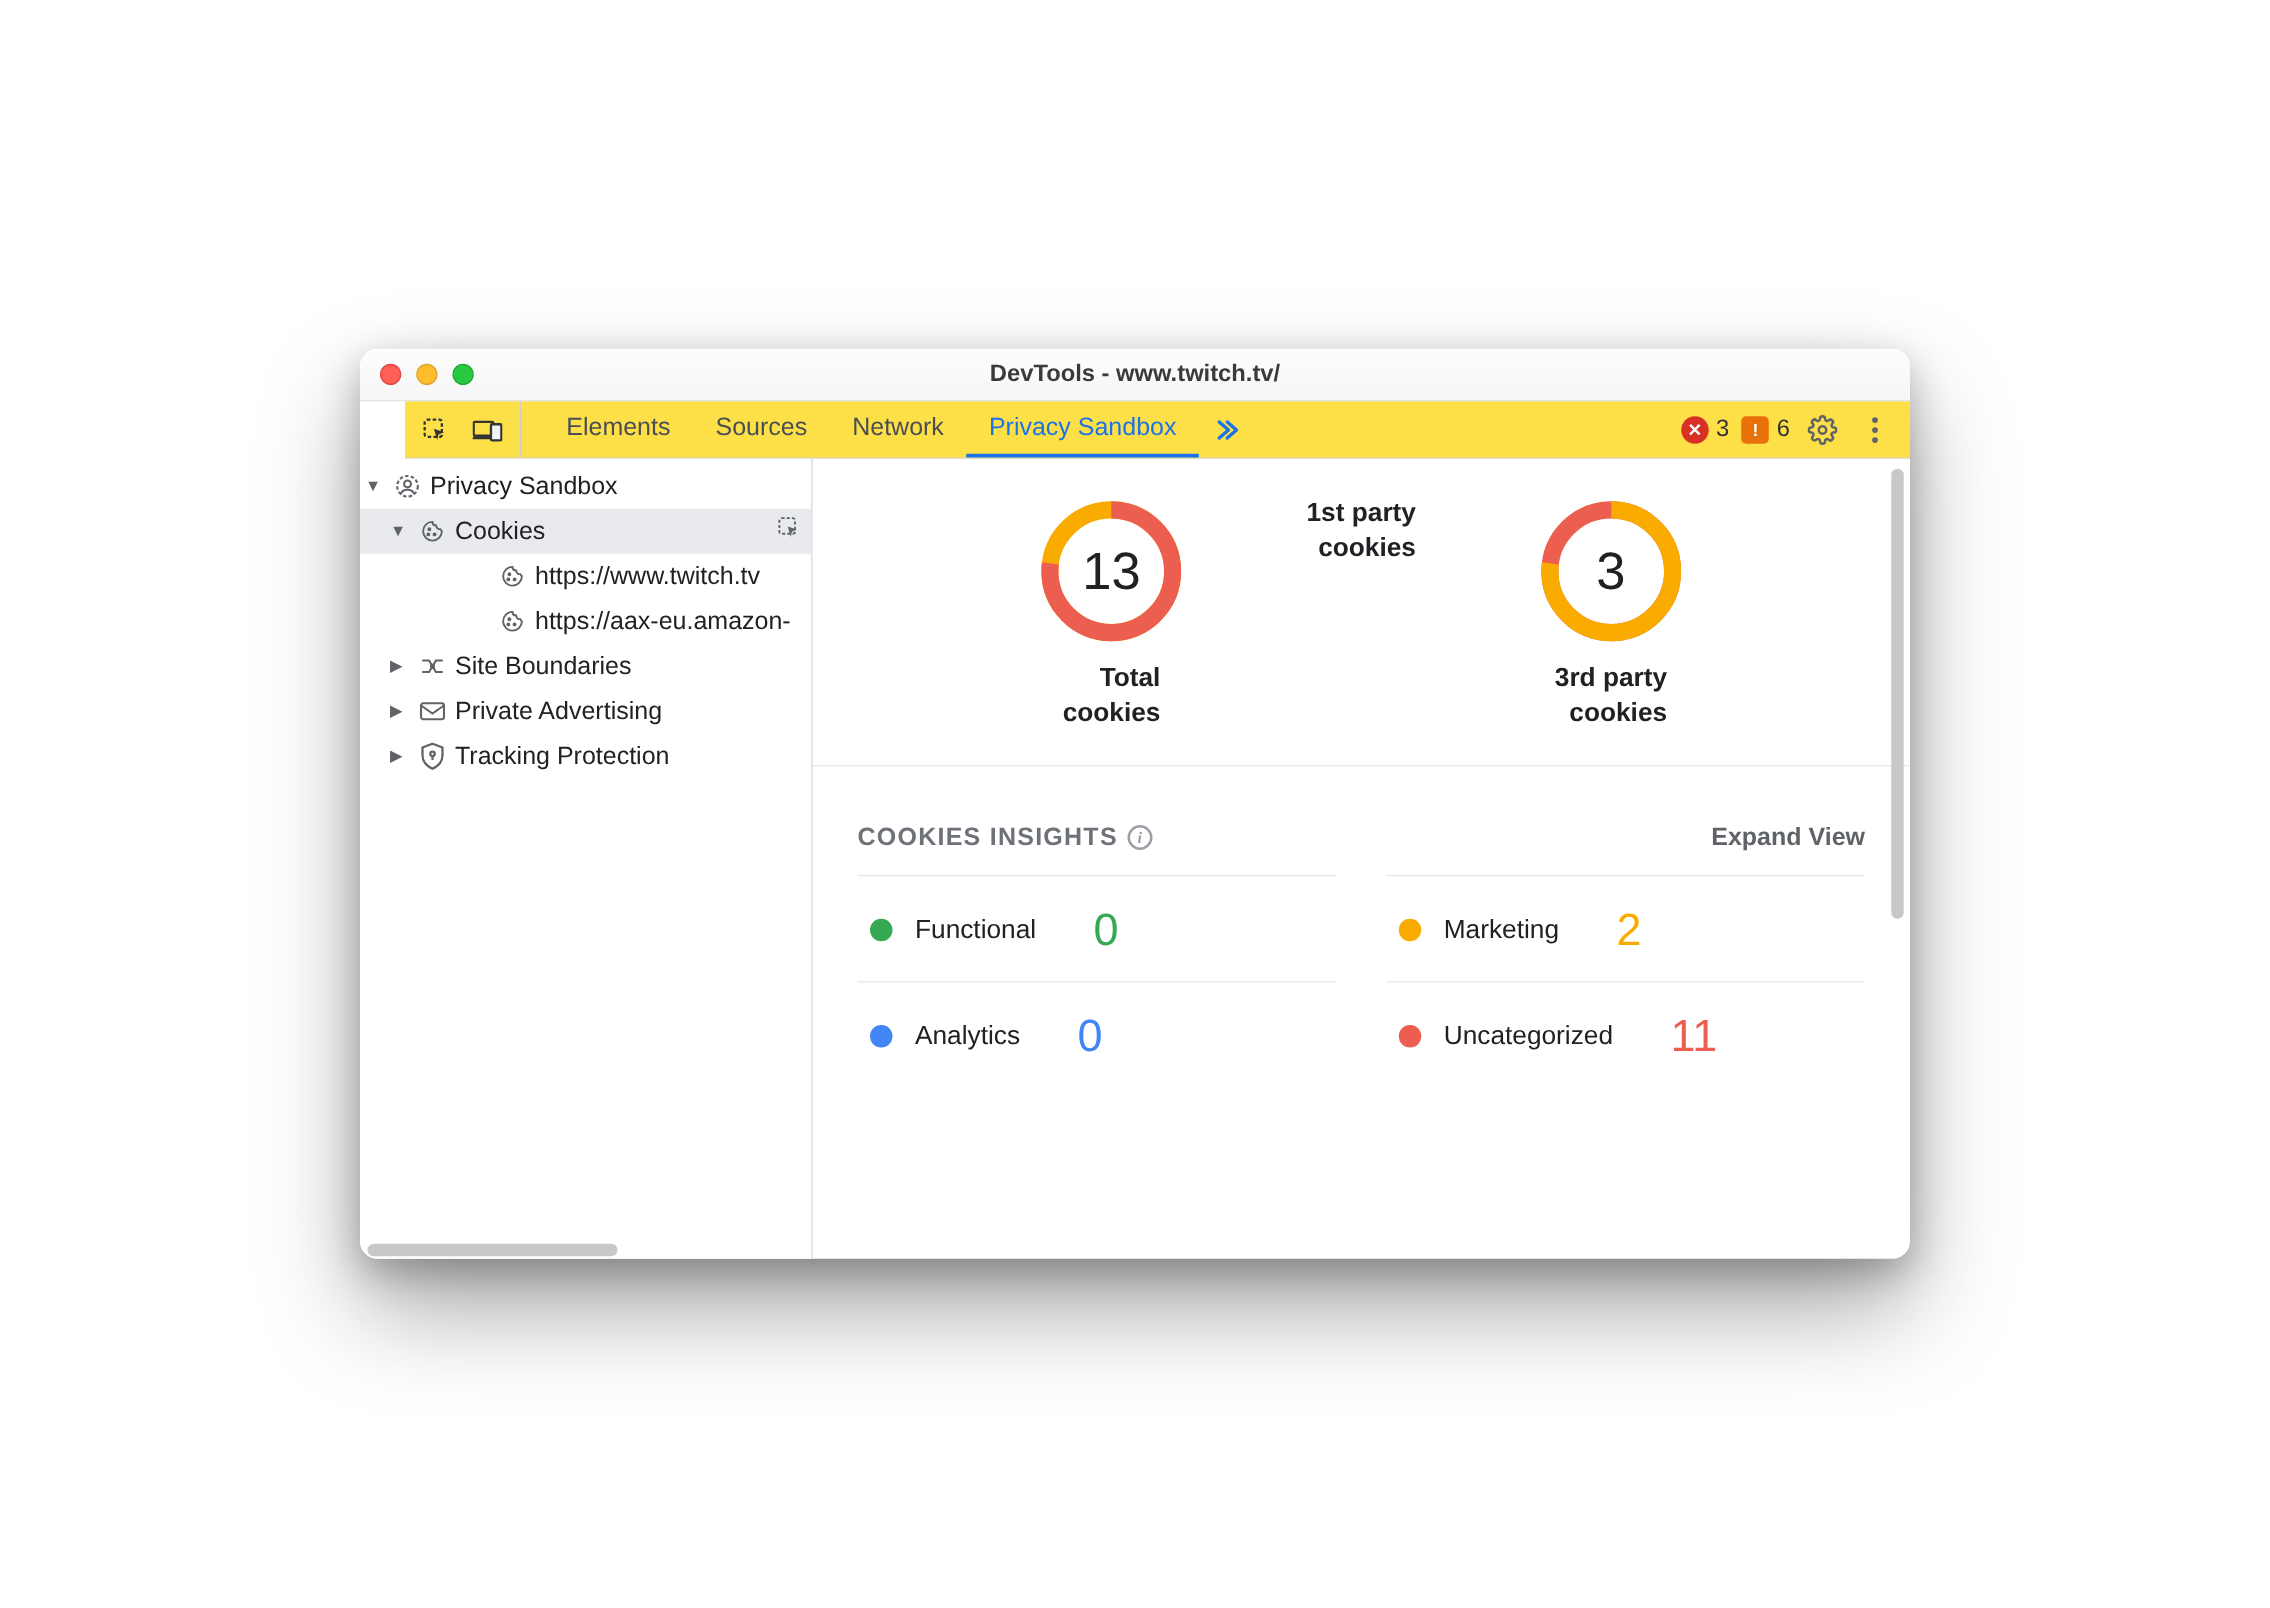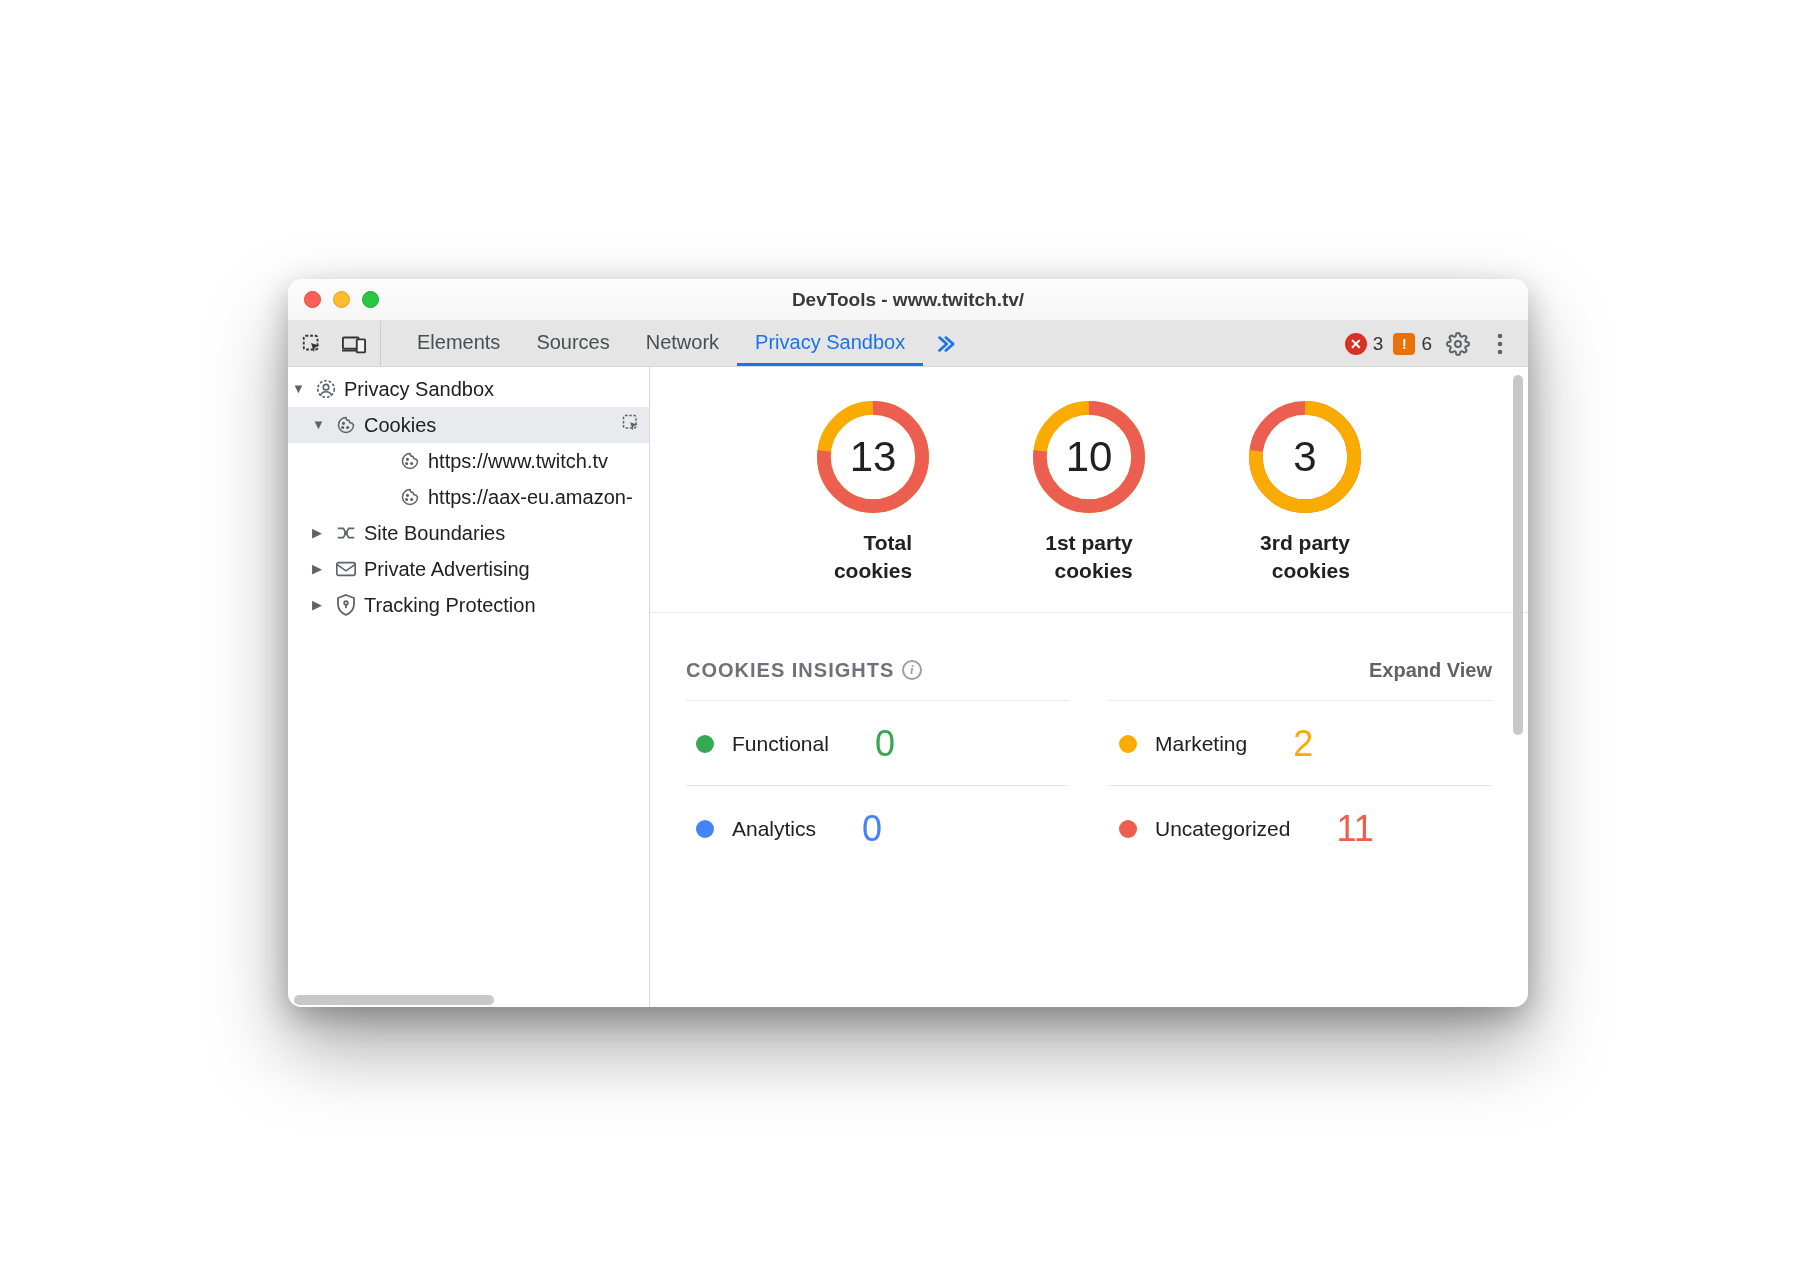--- a/index.html
+++ b/index.html
@@ -37,26 +37,27 @@
   }
   .traffic-lights { display: flex; gap: 12px; position: absolute; left: 16px; }
   .tl { width: 17px; height: 17px; border-radius: 50%; }
   .tl.red { background: #ff5f57; border:1px solid #e04740;}
   .tl.yellow { background: #ffbd2e; border:1px solid #dfa02a;}
   .tl.green { background: #28c940; border:1px solid #1ba92f;}
   .title { flex:1; text-align:center; font-size:19px; font-weight:600; color:#3a3a3a; }
   
   .toolbar {
     height: 46px;
-    background: #e5e5e5;
+    background: #fde047;
     border-bottom: 1px solid #d6d8db;
     display: flex;
     align-items: center;
     font-size: 20px;
     padding: 0 8px;
+    margin-left: 36px;
   }
   .toolbar-left { display:flex; align-items:center; gap: 10px; padding-right: 10px; border-right: 1px solid #c9ccd1; height: 100%;}
   .tool-icon { width: 32px; height: 32px; display:flex; align-items:center; justify-content:center; color:#343434; border-radius:4px;}
   .tabs { display:flex; align-items:center; gap: 0; margin-left: 18px; height: 100%; }
   .tab { padding: 0 18px; height: 100%; display:flex; align-items:center; color:#4a4e54; font-size: 20px; cursor:pointer; border-bottom: 3px solid transparent;}
   .tab.active { color:#1a73e8; border-bottom: 3px solid #1a73e8; }
   .more-tabs { color:#1a73e8; font-size: 22px; padding: 0 10px; display:flex; align-items:center; }
   .toolbar-spacer { flex:1; }
   .toolbar-right { display:flex; align-items:center; gap:10px; padding-right:4px;}
   .badge { display:flex; align-items:center; gap:6px; font-size:19px; color:#333;}
@@ -294,27 +295,20 @@
               <circle cx="22" cy="22" r="18" stroke="#ec5e4f" stroke-width="5" fill="none" stroke-dasharray="87 113" stroke-dashoffset="0" stroke-linecap="butt"></circle>
             </svg>
             <div class="num">13</div>
           </div>
           <div class="stat-label">
             <span>Total</span><br><span>cookies</span>
           </div>
         </div>
 
         <div class="stat">
-          <div class="circle-wrap">
-            <svg viewBox="0 0 44 44">
-              <circle cx="22" cy="22" r="18" stroke="#f9ab00" stroke-width="5" fill="none"></circle>
-              <circle cx="22" cy="22" r="18" stroke="#ec5e4f" stroke-width="5" fill="none" stroke-dasharray="87 113" stroke-dashoffset="0"></circle>
-            </svg>
-            <div class="num">10</div>
-          </div>
           <div class="stat-label">
             <span>1st party</span><br><span>cookies</span>
           </div>
         </div>
 
         <div class="stat">
           <div class="circle-wrap">
             <svg viewBox="0 0 44 44">
               <circle cx="22" cy="22" r="18" stroke="#ec5e4f" stroke-width="5" fill="none"></circle>
               <circle cx="22" cy="22" r="18" stroke="#f9ab00" stroke-width="5" fill="none" stroke-dasharray="87 113" stroke-dashoffset="0"></circle>

